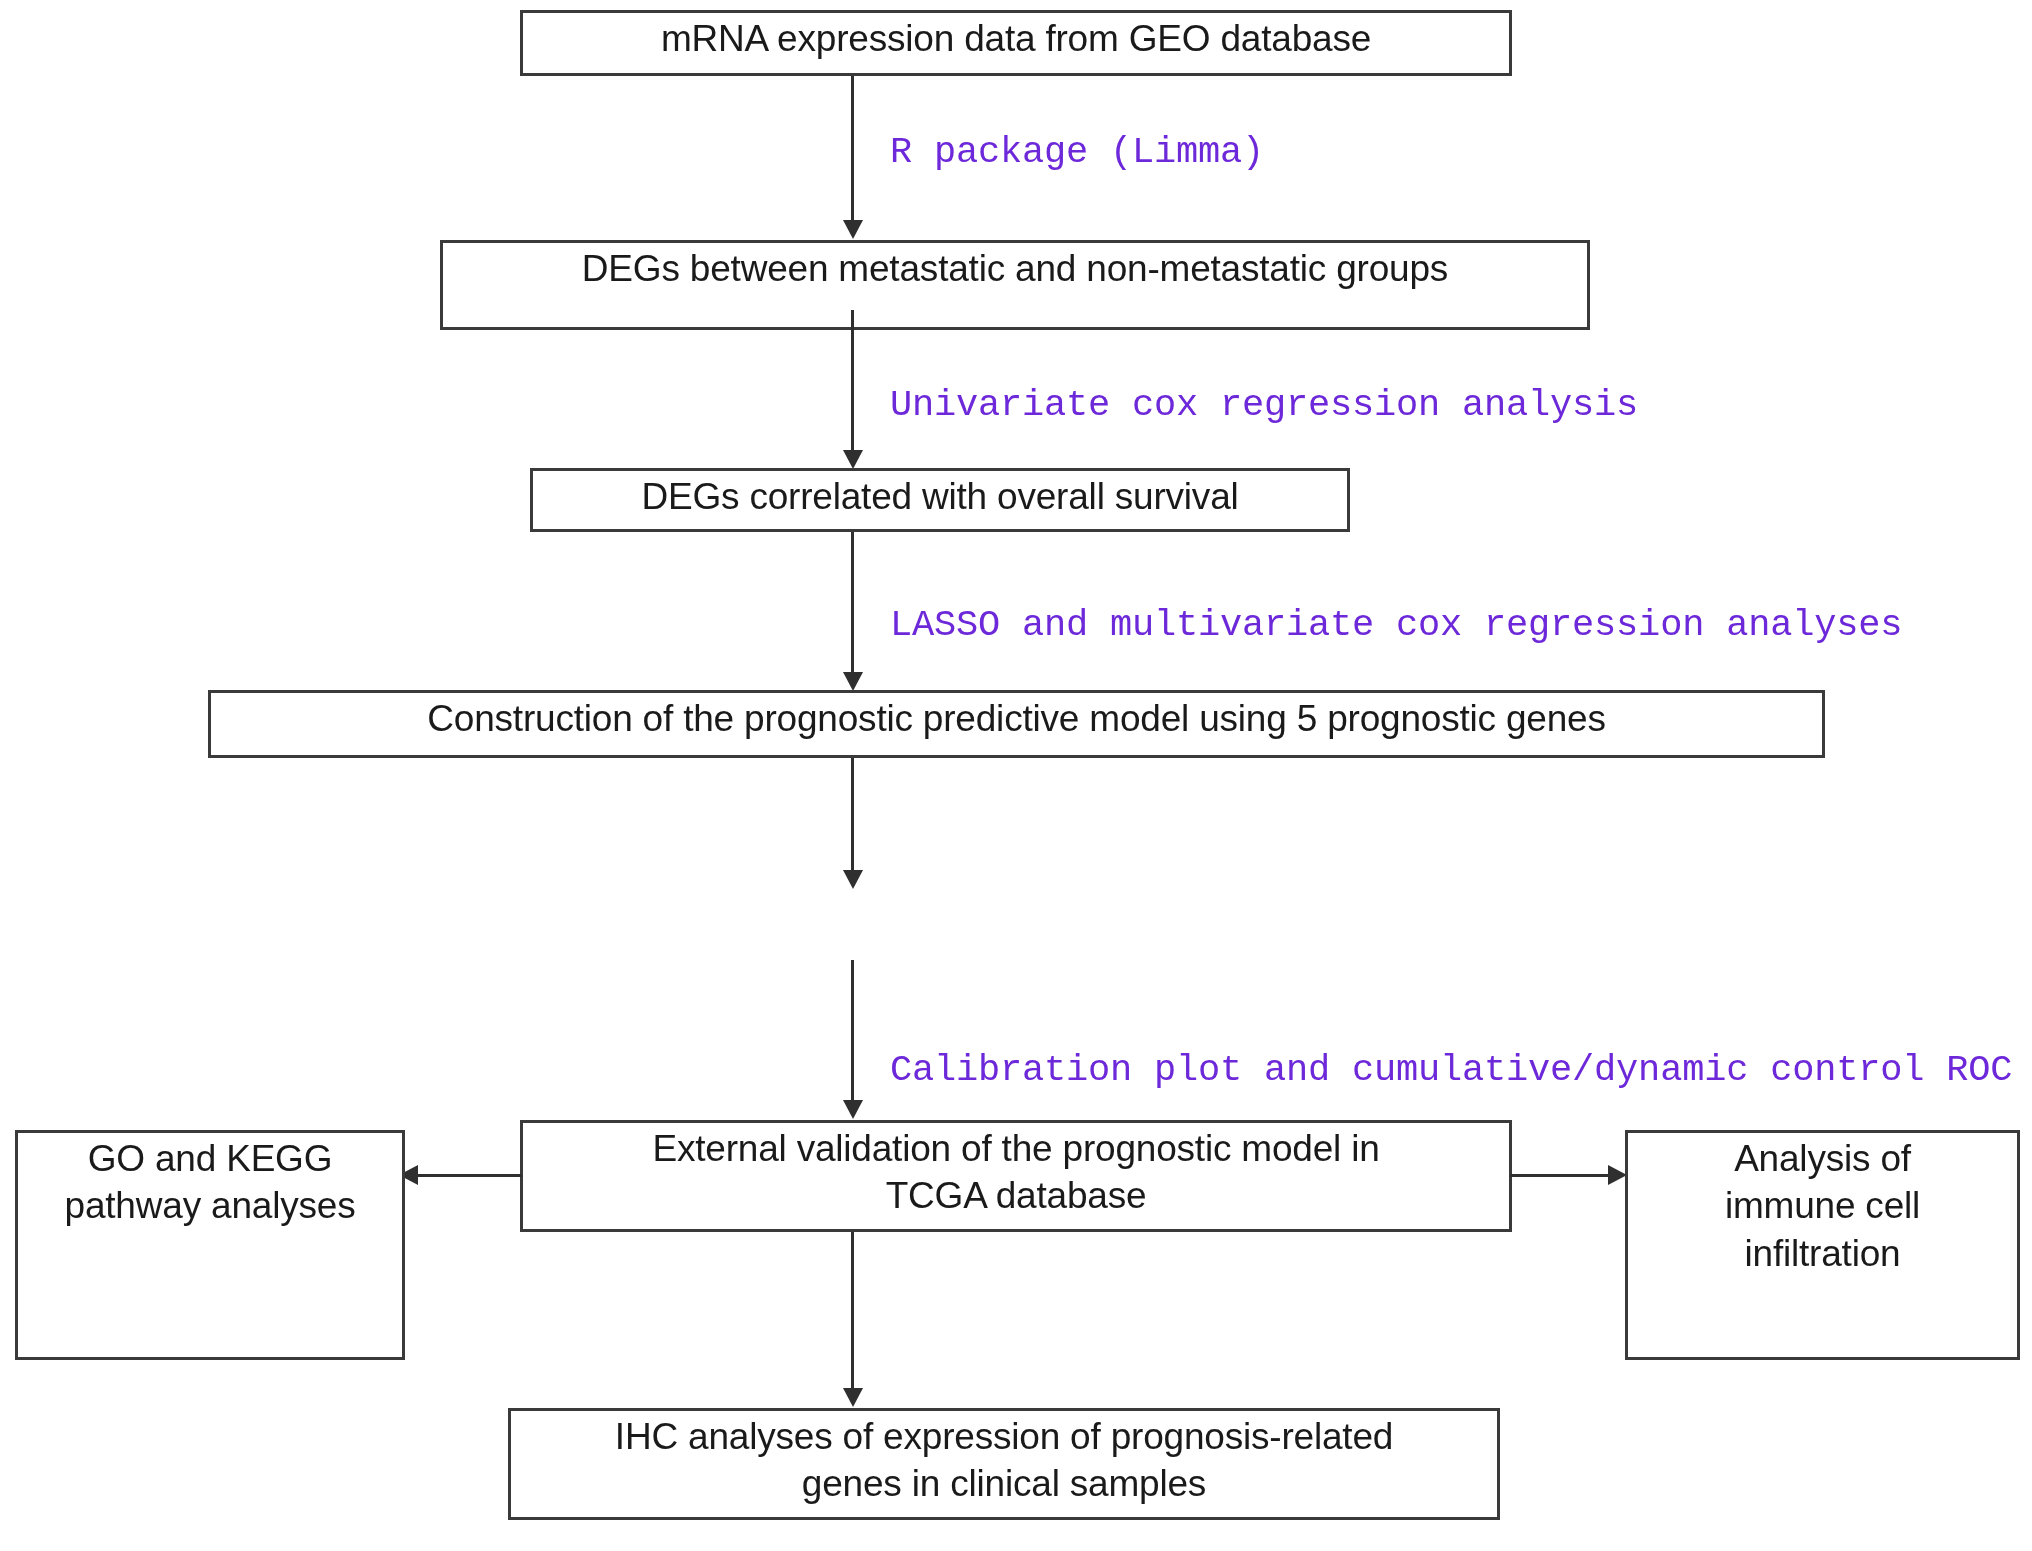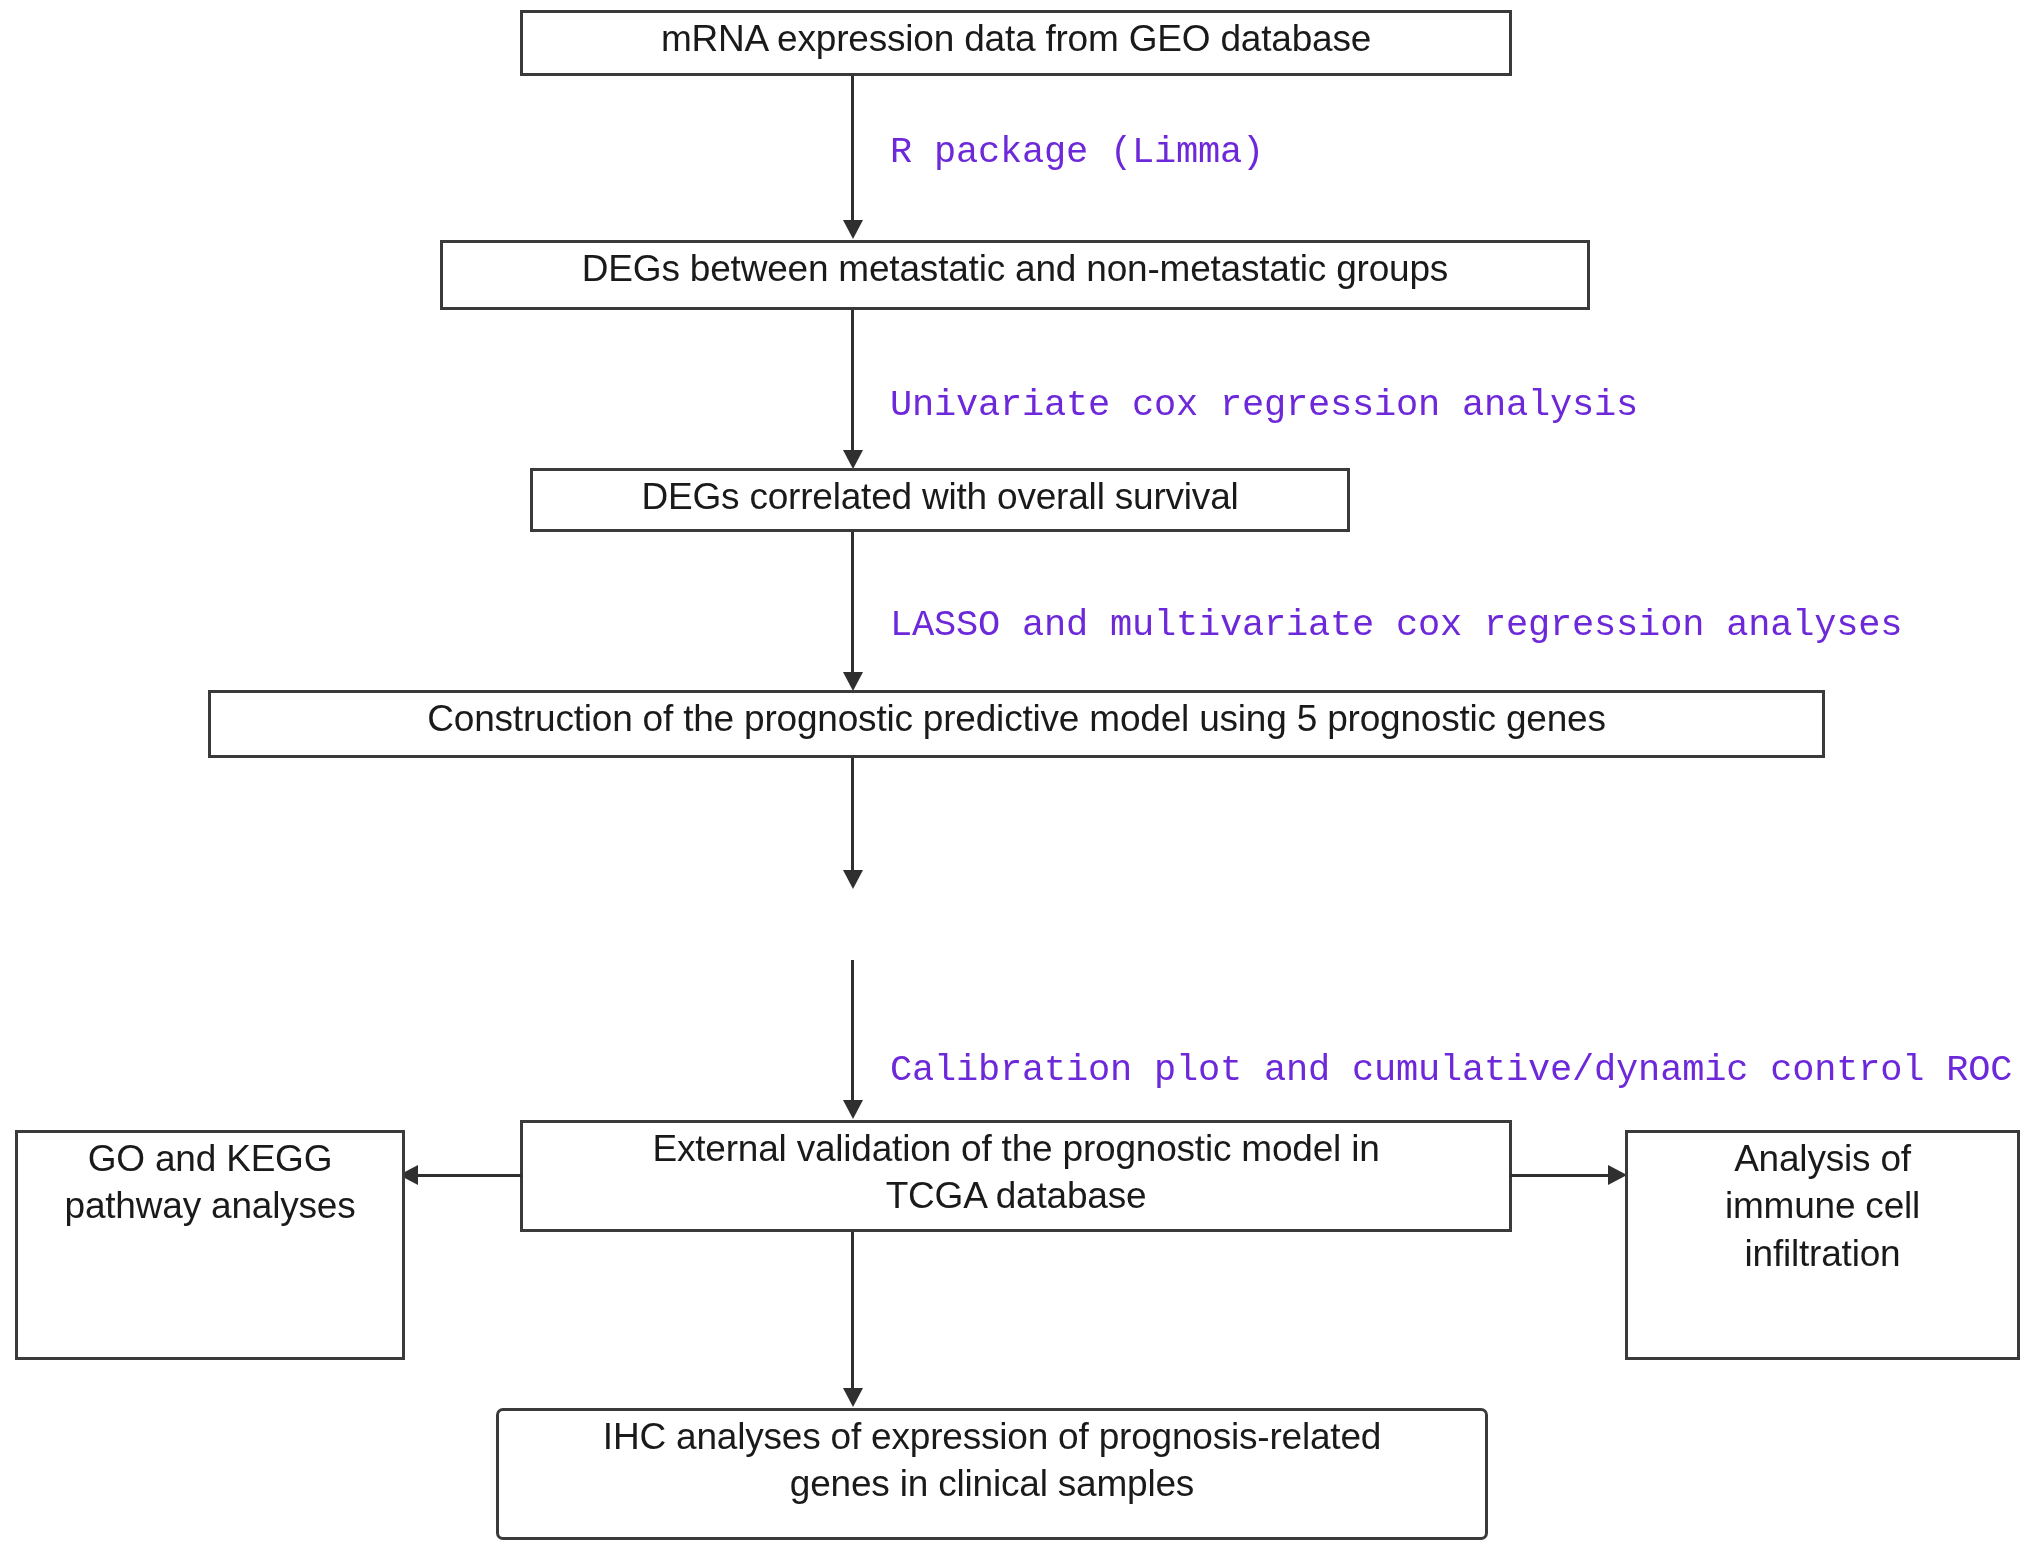--- a/index.html
+++ b/index.html
@@ -85,21 +85,21 @@
 <div id="canvas">
 
   <div class="box" style="left:520px; top:10px; width:992px; height:66px;">
     <span class="txt">mRNA expression data from GEO database</span>
   </div>
 
   <div class="v-line" style="left:851px; top:76px; height:146px;"></div>
   <div class="arrow-down" style="left:843px; top:220px;"></div>
   <div class="edge-label" style="left:890px; top:130px;">R package (Limma)</div>
 
-  <div class="box" style="left:440px; top:240px; width:1150px; height:70px;">
+  <div class="box" style="left:440px; top:240px; width:1150px; height:90px;">
     <span class="txt">DEGs between metastatic and non-metastatic groups</span>
   </div>
 
   <div class="v-line" style="left:851px; top:310px; height:142px;"></div>
   <div class="arrow-down" style="left:843px; top:450px;"></div>
   <div class="edge-label" style="left:890px; top:383px;">Univariate cox regression analysis</div>
 
   <div class="box" style="left:520px; top:468px; width:820px; height:64px;margin-left:10px;">
     <span class="txt">DEGs correlated with overall survival</span>
   </div>
@@ -144,20 +144,20 @@
   </div>
 
   <div class="box" style="left:1625px; top:1130px; width:395px; height:230px;">
     <span class="txt">
       <span>Analysis of</span><br>
       <span>immune cell</span><br>
       <span>infiltration</span>
     </span>
   </div>
 
-  <div class="box" style="left:496px; top:1408px; width:992px; height:132px;border-radius:7px;">
+  <div class="box" style="left:508px; top:1408px; width:992px; height:112px;">
     <span class="txt">
       <span>IHC analyses of expression of prognosis-related</span><br>
       <span>genes in clinical samples</span>
     </span>
   </div>
 
 </div>
 
 </body></html>

